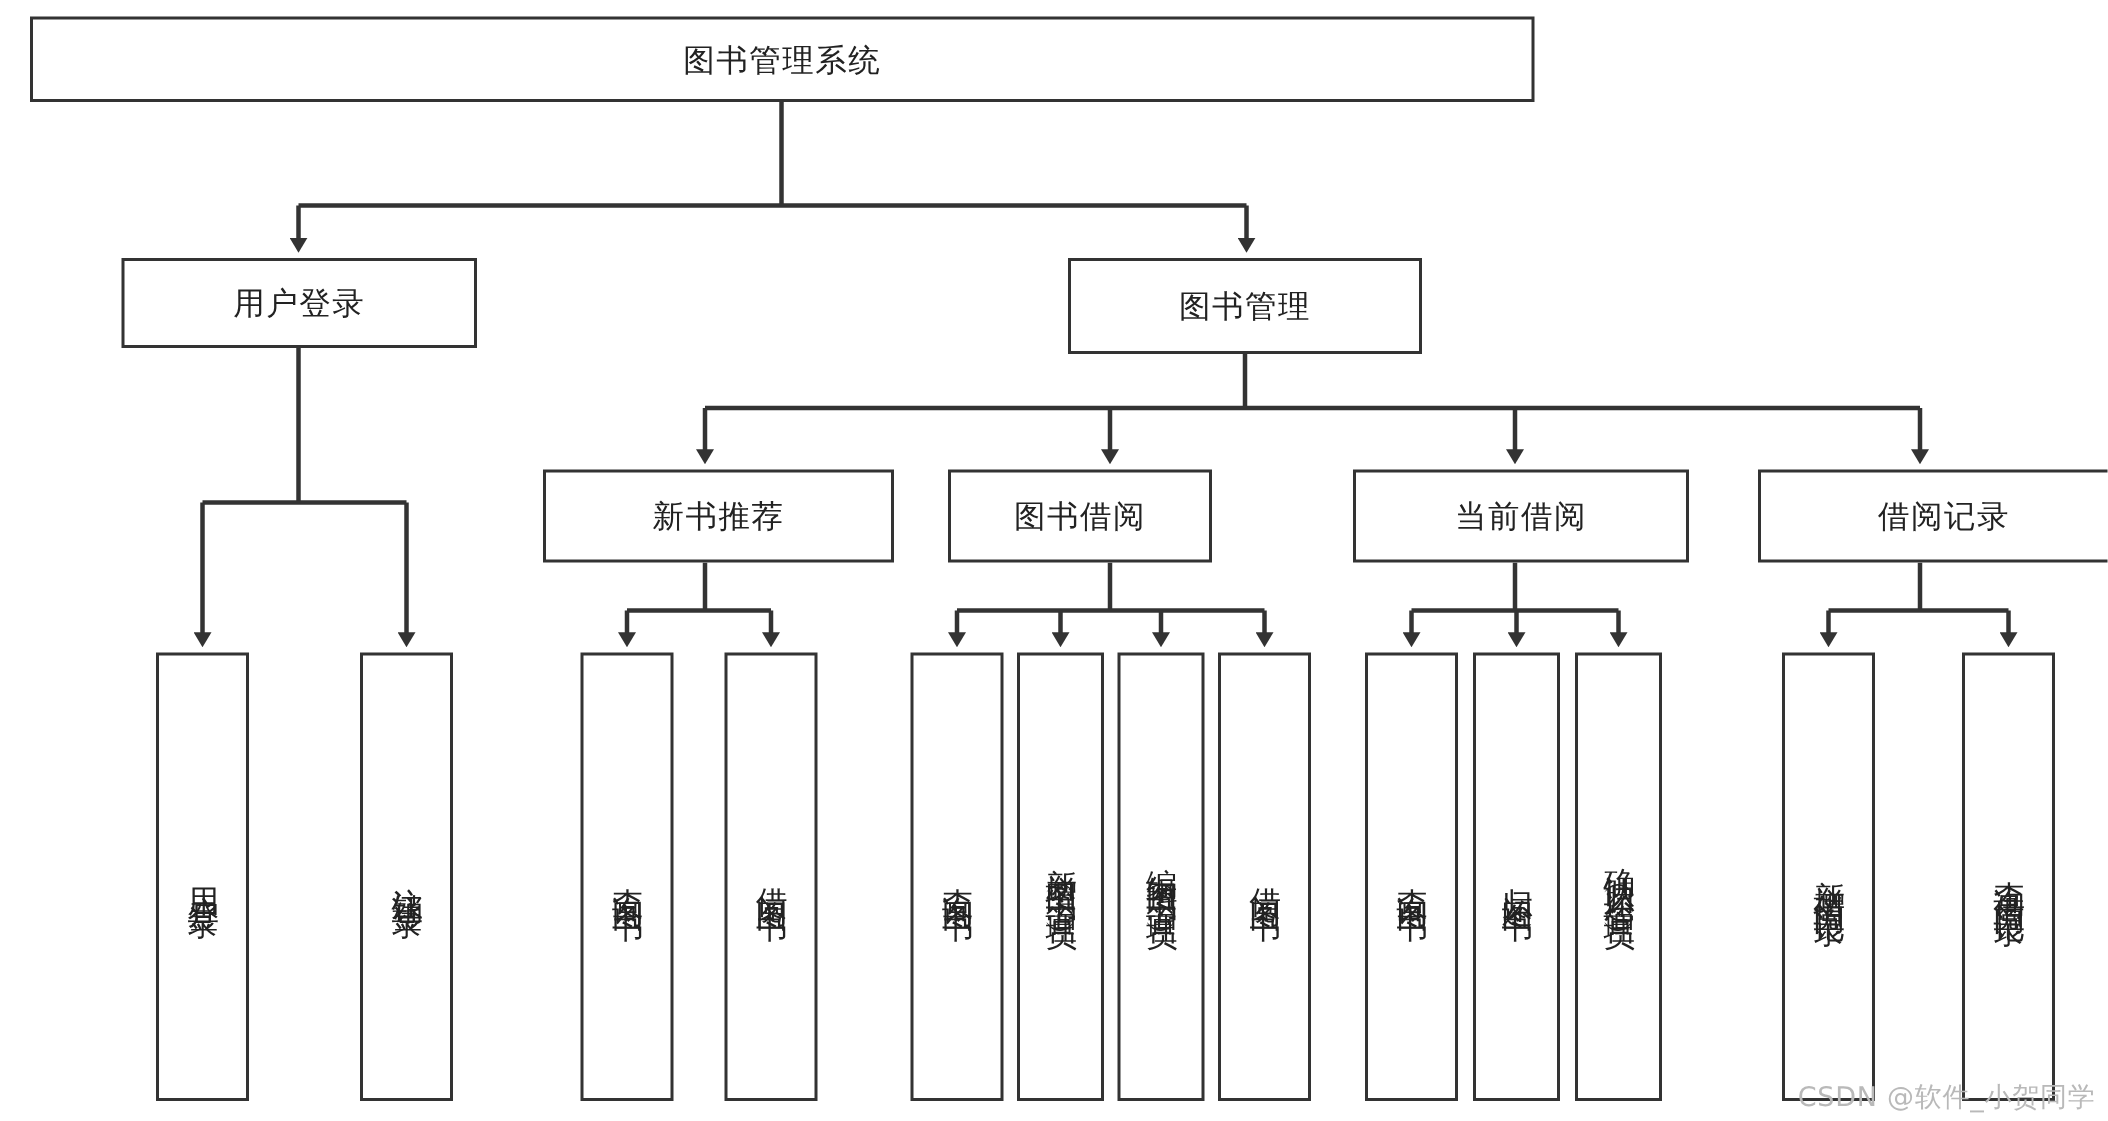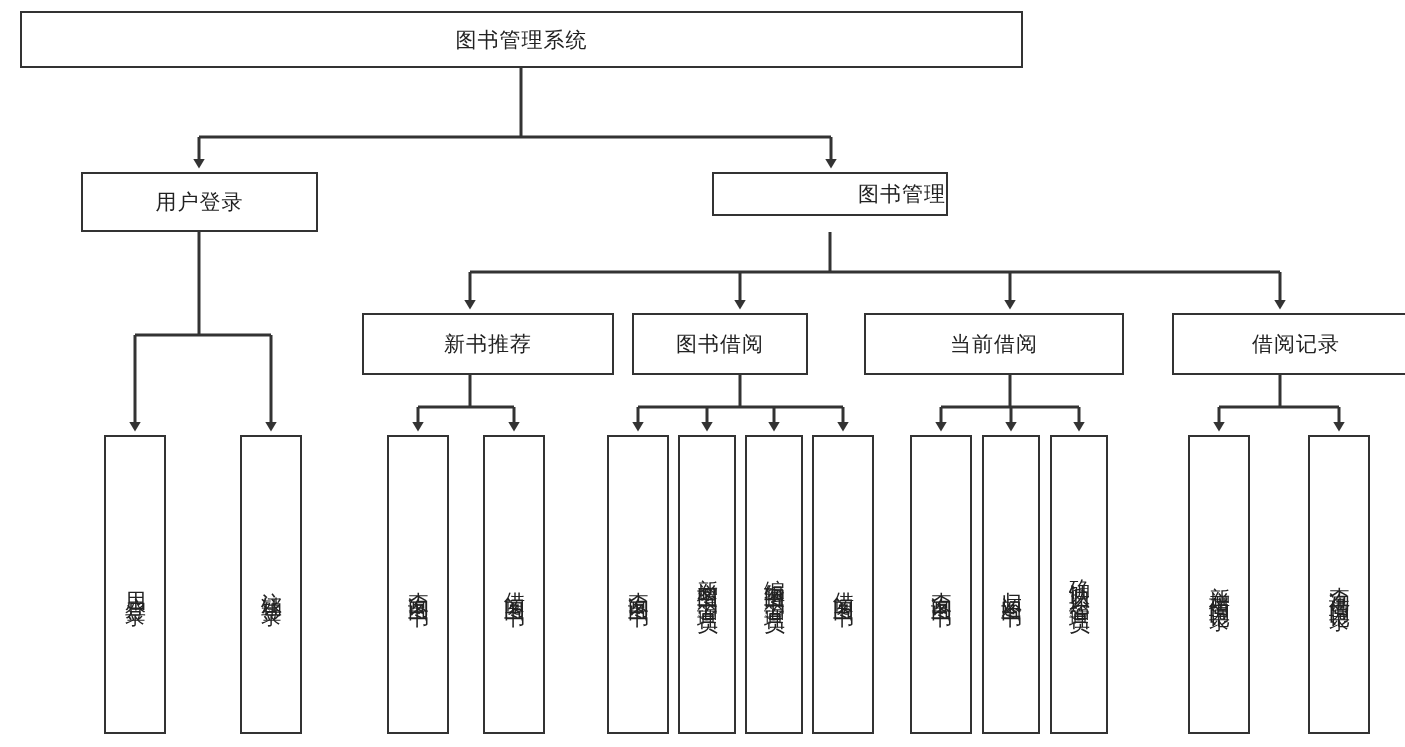--- a/index.html
+++ b/index.html
@@ -119,30 +119,30 @@
     </g>
   </svg>
 
   <div id="nodes-layer">
       <div class="node horiz" style="left: 20px; top: 11px; width: 1003px; height: 57px;">
         <span>图书管理系统</span>
       </div>
       <div class="node horiz" style="left: 81px; top: 172px; width: 237px; height: 60px;">
         <span>用户登录</span>
       </div>
-      <div class="node horiz" style="left: 712px; top: 172px; width: 236px; height: 44px; justify-content: flex-end;">
+      <div class="node horiz" style="left: 712px; top: 172px; width: 236px; height: 64px;">
         <span>图书管理</span>
       </div>
-      <div class="node horiz" style="left: 362px; top: 313px; width: 252px; height: 62px;">
+      <div class="node horiz" style="left: 362px; top: 313px; width: 234px; height: 62px;">
         <span>新书推荐</span>
       </div>
       <div class="node horiz" style="left: 632px; top: 313px; width: 176px; height: 62px;">
         <span>图书借阅</span>
       </div>
-      <div class="node horiz" style="left: 864px; top: 313px; width: 260px; height: 62px;">
+      <div class="node horiz" style="left: 902px; top: 313px; width: 224px; height: 62px;">
         <span>当前借阅</span>
       </div>
       <div class="node horiz" style="left: 1172px; top: 313px; width: 248px; height: 62px;">
         <span>借阅记录</span>
       </div>
       <div class="node leaf" style="left: 104px; top: 435px; width: 62px; height: 299px;">
         <span class="leaf-text">用户登录</span>
       </div>
       <div class="node leaf" style="left: 240px; top: 435px; width: 62px; height: 299px;">
         <span class="leaf-text">注销登录</span>
@@ -175,13 +175,14 @@
         <span class="leaf-text">确认归还（管理员）</span>
       </div>
       <div class="node leaf" style="left: 1188px; top: 435px; width: 62px; height: 299px;">
         <span class="leaf-text">新增借阅记录</span>
       </div>
       <div class="node leaf" style="left: 1308px; top: 435px; width: 62px; height: 299px;">
         <span class="leaf-text">查询借阅记录</span>
       </div>
     </div>
 
+  <div class="watermark">CSDN @软件_小贺同学</div>
 </div>
 
 </body></html>

